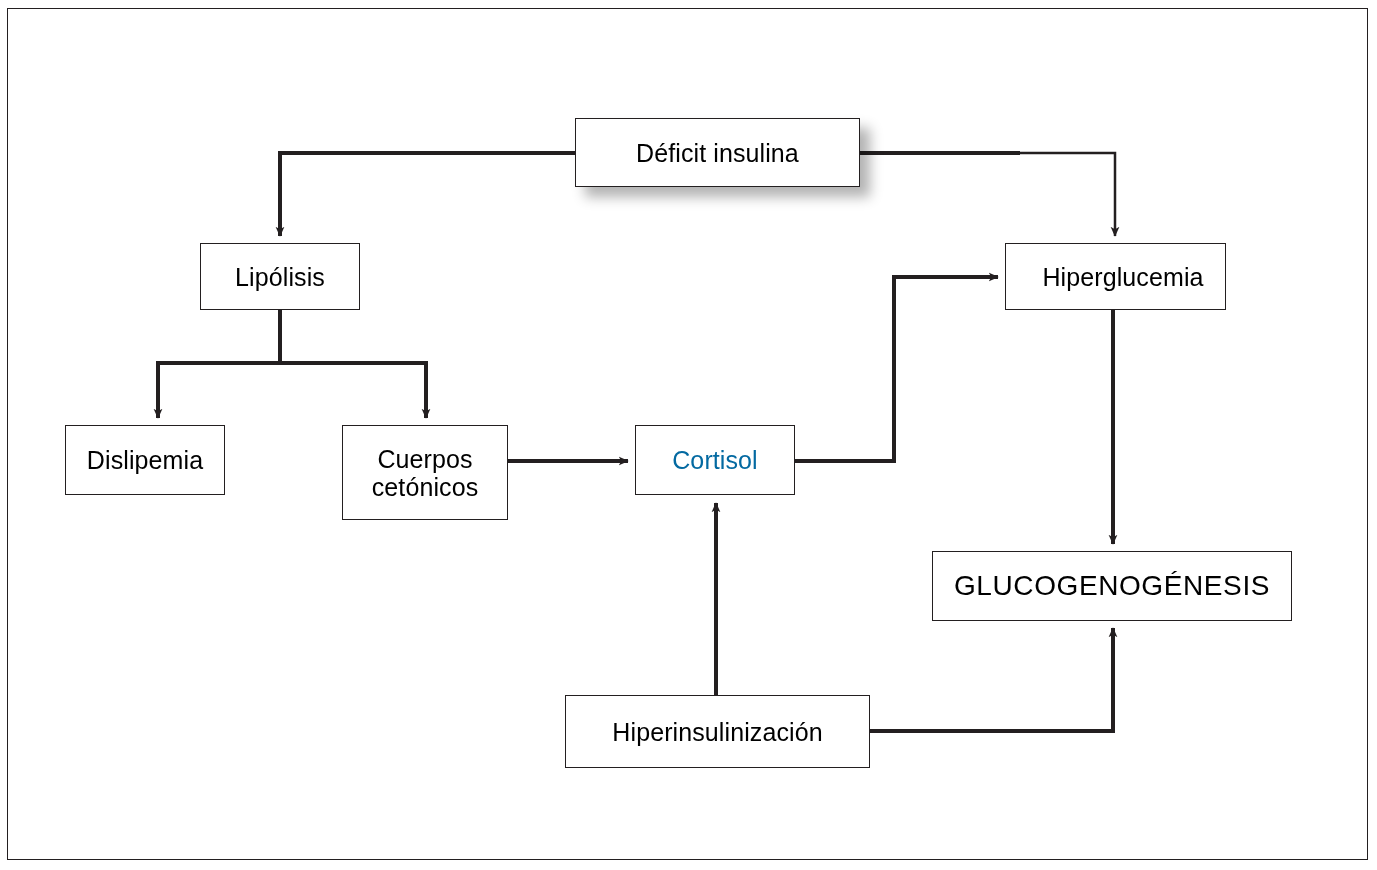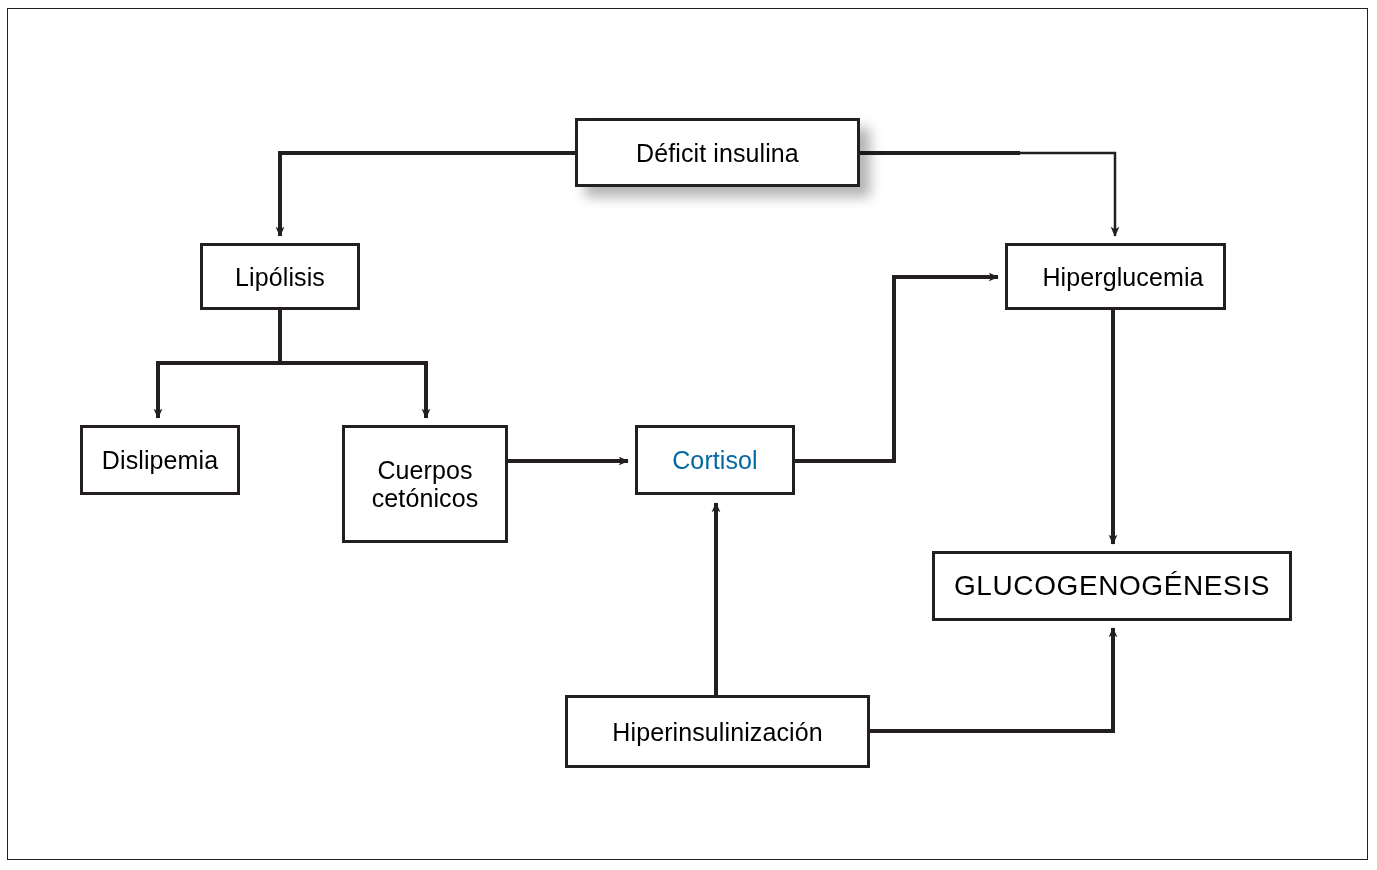--- a/index.html
+++ b/index.html
@@ -31,21 +31,21 @@
     left: 0;
     top: 0;
     width: 1377px;
     height: 870px;
     pointer-events: none;
   }
   .node {
     position: absolute;
     box-sizing: border-box;
     background: #ffffff;
-    border: 3px solid #000000;
+    border: 1px solid #000000;
     display: flex;
     align-items: center;
     justify-content: center;
     text-align: center;
     color: #000000;
     font-family: "Liberation Sans", sans-serif;
     font-size: 25px;
     line-height: 1.12;
     letter-spacing: 0.1px;
     white-space: pre-line;
@@ -92,21 +92,21 @@
       <path d="M 716,695 L 716,503" marker-end="url(#ah)"></path>
 
       <path d="M 870,731 L 1113,731 L 1113,628" marker-end="url(#ah)"></path>
     </g>
   </svg>
 
   <div id="nodes">
       <div class="node shadowed" style="left: 575px; top: 118px; width: 285px; height: 69px; border-color: rgb(35, 31, 32); background: rgb(255, 255, 255); color: rgb(0, 0, 0);"><span>Déficit insulina</span></div>
       <div class="node" style="left: 200px; top: 243px; width: 160px; height: 67px; border-color: rgb(35, 31, 32); background: rgb(255, 255, 255); color: rgb(0, 0, 0);"><span>Lipólisis</span></div>
       <div class="node" style="left: 1005px; top: 243px; width: 221px; height: 67px; border-color: rgb(35, 31, 32); background: rgb(255, 255, 255); color: rgb(0, 0, 0); padding-left: 15px;"><span>Hiperglucemia</span></div>
-      <div class="node" style="left: 80px; top: 425px; width: 160px; height: 70px; border-color: rgb(35, 31, 32); background: rgb(255, 255, 255); color: rgb(0, 0, 0);"><span>Dislipemia</span></div>
-      <div class="node" style="left: 342px; top: 425px; width: 166px; height: 118px; border-color: rgb(35, 31, 32); background: rgb(255, 255, 255); color: rgb(0, 0, 0);"><span>Cuerpos
+      <div class="node" style="left: 65px; top: 425px; width: 160px; height: 70px; border-color: rgb(35, 31, 32); background: rgb(255, 255, 255); color: rgb(0, 0, 0);"><span>Dislipemia</span></div>
+      <div class="node" style="left: 342px; top: 425px; width: 166px; height: 95px; border-color: rgb(35, 31, 32); background: rgb(255, 255, 255); color: rgb(0, 0, 0);"><span>Cuerpos
 cetónicos</span></div>
       <div class="node" style="left: 635px; top: 425px; width: 160px; height: 70px; border-color: rgb(35, 31, 32); background: rgb(255, 255, 255); color: #0369a1;"><span>Cortisol</span></div>
       <div class="node caps" style="left: 932px; top: 551px; width: 360px; height: 70px; border-color: rgb(35, 31, 32); background: rgb(255, 255, 255); color: rgb(0, 0, 0);"><span>GLUCOGENOGÉNESIS</span></div>
       <div class="node" style="left: 565px; top: 695px; width: 305px; height: 73px; border-color: rgb(35, 31, 32); background: rgb(255, 255, 255); color: rgb(0, 0, 0);"><span>Hiperinsulinización</span></div>
     </div>
 
 </div>
 
 </body></html>

